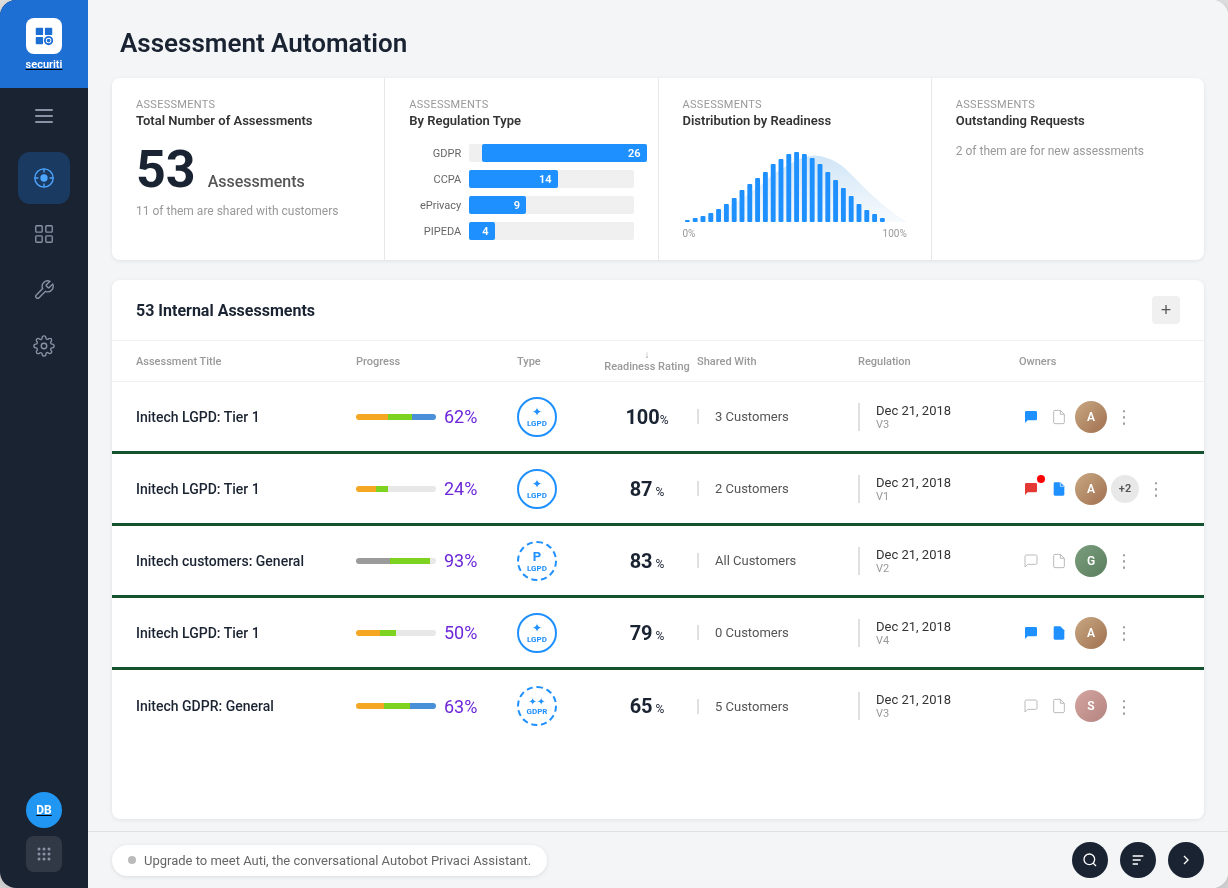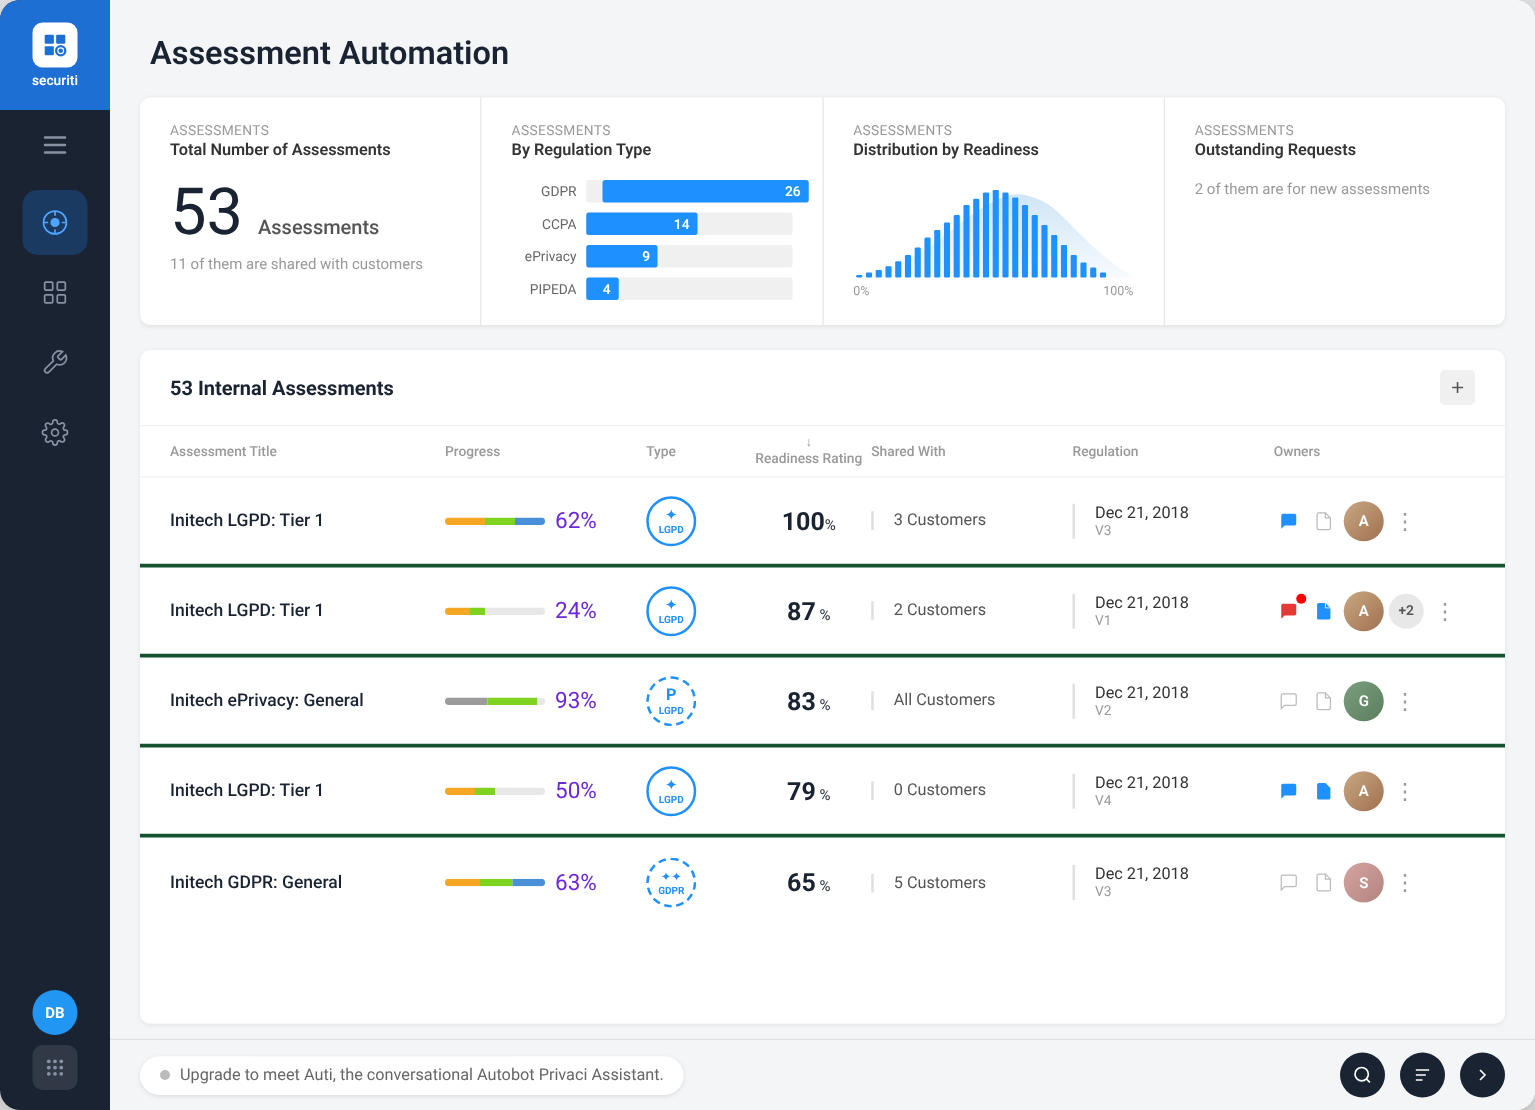--- a/index.html
+++ b/index.html
@@ -17,20 +17,21 @@
     
     
     .sidebar {
       width: 88px;
       background: #1a2332;
       display: flex;
       flex-direction: column;
       align-items: center;
       padding: 0;
       flex-shrink: 0;
+      text-decoration: underline;
     }
     
     .sidebar-logo {
       width: 88px;
       height: 88px;
       background: #1e6fd4;
       display: flex;
       flex-direction: column;
       align-items: center;
       justify-content: center;
@@ -146,21 +147,21 @@
       flex: 1;
       padding: 20px 24px;
       border-right: 1px solid #e8e8e8;
     }
     
     .stat-card:last-child { border-right: none; }
     
     .stat-label { font-size: 11px; color: #999; margin-bottom: 2px; text-transform: uppercase; letter-spacing: 0.3px; }
     .stat-title { font-size: 13px; font-weight: 600; color: #333; margin-bottom: 16px; }
     
-    .stat-number { font-size: 52px; font-weight: 400; color: #1a2332; line-height: 1; display: inline; }
+    .stat-number { font-size: 52px; font-weight: 700; color: #1a2332; line-height: 1; display: inline; }
     .stat-unit { font-size: 16px; color: #555; margin-left: 8px; font-weight: 500; }
     .stat-sub { font-size: 12px; color: #999; margin-top: 8px; }
     
     
     .bar-chart-container { display: flex; flex-direction: column; gap: 8px; }
     .bar-row { display: flex; align-items: center; gap: 8px; }
     .bar-label { font-size: 11px; color: #666; width: 52px; text-align: right; flex-shrink: 0; }
     .bar-track { flex: 1; height: 18px; background: #f0f0f0; border-radius: 2px; position: relative; }
     .bar-fill { height: 100%; background: #1e90ff; border-radius: 2px; display: flex; align-items: center; justify-content: flex-end; padding-right: 6px; }
     .bar-value { font-size: 11px; color: white; font-weight: 600; }
@@ -597,21 +598,21 @@
                   <polyline points="14 2 14 8 20 8" fill="none" stroke="white" stroke-width="1"></polyline>
                 </svg>
             </div>
             <div class="avatar-img av1">A</div>
             <div class="more-badge">+2</div>
             <div class="more-btn">⋮</div>
           </div>
         </div>
 
         <div class="table-row">
-          <div class="assessment-name">Initech ePrivacy: General</div>
+          <div class="assessment-name">Initech customers: General</div>
           <div class="progress-cell">
             <div class="seg-bar">
               <div class="seg" style="width:43%;background:#9b9b9b;"></div>
               <div class="seg" style="width:50%;background:#7ed321;"></div>
               <div class="seg" style="width:7%;background:#e8e8e8;"></div>
             </div>
             <span class="progress-label">93%</span>
           </div>
           <div>
             <div class="type-badge dashed">

